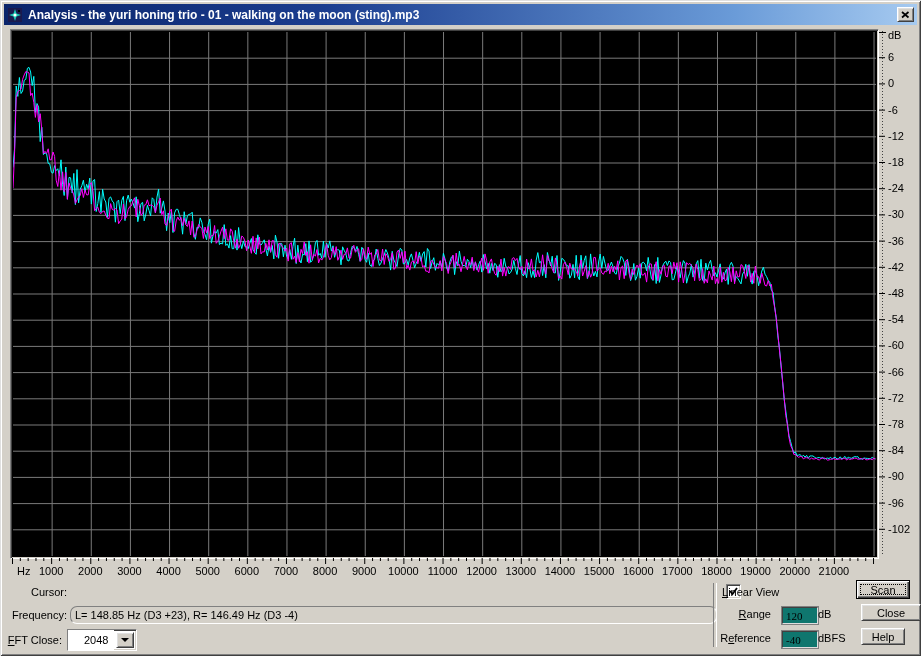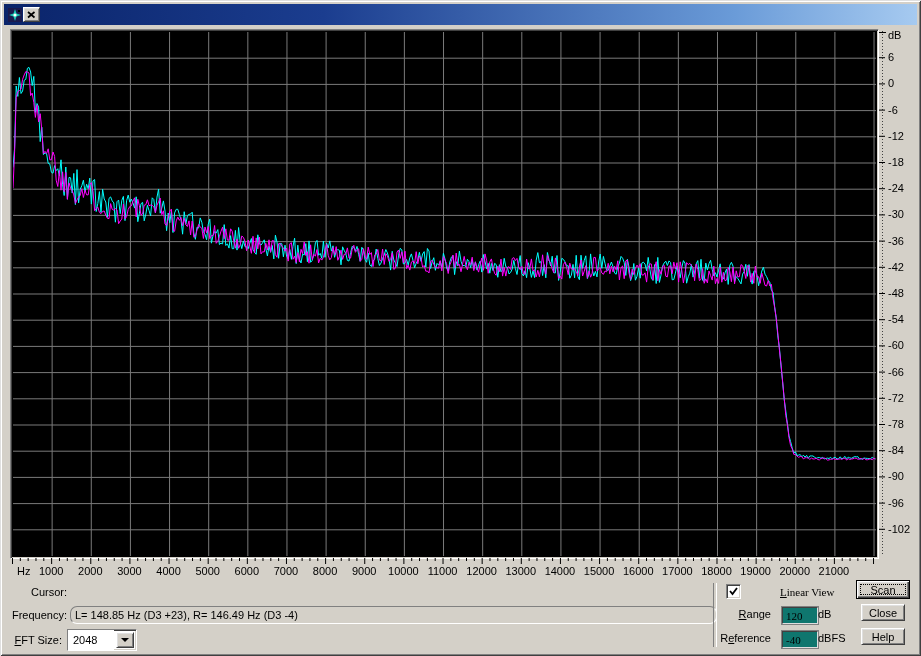--- a/index.html
+++ b/index.html
@@ -24,21 +24,21 @@
   .x-axis{position:absolute;left:12px;top:558px;width:865px;height:20px;}
   .rowlabel{position:absolute;text-align:right;white-space:nowrap;}
   .field{position:absolute;background:#d4d0c8;border:1px solid;border-color:#808080 #fff #fff #808080;
     display:flex;align-items:center;padding-left:4px;white-space:pre;overflow:hidden;}
   .tinput{position:absolute;background:#0f766e;border:1px solid;border-color:#404040 #dfdfdf #dfdfdf #404040;
     box-shadow:0 0 0 1px #808080;font-family:Liberation Serif, serif;font-size:11px;
     padding:0 3px;margin:4px;}
   .combo{position:absolute;height:20px;background:#fff;border:1px solid;
     border-color:#808080 #fff #fff #808080;box-shadow:inset 1px 1px 0 #404040,inset -1px -1px 0 #d4d0c8;
     display:flex;align-items:stretch;}
-  .combo-text{flex:1 1 auto;display:flex;align-items:center;padding-left:5px;background:#fff;}
+  .combo-text{flex:1 1 auto;display:flex;align-items:center;padding-left:16px;background:#fff;}
   .combo-btn{flex:0 0 16px;margin:2px;background:#d4d0c8;border:1px solid;
     border-color:#fff #404040 #404040 #fff;box-shadow:inset 1px 1px 0 #dfdfdf,inset -1px -1px 0 #808080;
     display:flex;align-items:center;justify-content:center;}
   .arr{width:0;height:0;border-left:4px solid transparent;border-right:4px solid transparent;
     border-top:4px solid #000;}
   .btn{position:absolute;background:#d4d0c8;border:1px solid;border-color:#fff #404040 #404040 #fff;
     box-shadow:inset 1px 1px 0 #dfdfdf,inset -1px -1px 0 #808080;
     font-family:"Liberation Sans",sans-serif;font-size:11px;display:flex;align-items:center;
     justify-content:center;padding:0;cursor:default;}
   .btn-default{border:1px solid #000;
@@ -58,20 +58,21 @@
 
   <div class="titlebar">
     <span class="app-icon">
       <svg width="16" height="16" viewBox="0 0 16 16">
         <rect x="1" y="1" width="14" height="14" fill="#1a1a4e"></rect>
         <path d="M8 2 L9.5 6.5 L14 8 L9.5 9.5 L8 14 L6.5 9.5 L2 8 L6.5 6.5 Z" fill="#19c8b4"></path>
         <circle cx="8" cy="8" r="1.6" fill="#ffffff"></circle>
         <rect x="11" y="3" width="2" height="2" fill="#e albeit00"></rect>
       </svg>
     </span>
+    <span class="title">Analysis - the yuri honing trio - 01 - walking on the moon (sting).mp3</span>
     <button class="close-btn">
       <svg width="9" height="8" viewBox="0 0 9 8">
         <path d="M1 1 L7.5 6.5 M7.5 1 L1 6.5" stroke="#000" stroke-width="1.7" fill="none"></path>
       </svg>
     </button>
   </div>
 
   <div class="plot-panel">
     <svg id="plot-svg" width="863" height="524">
         <rect x="0" y="0" width="863" height="524" fill="#000000"></rect>
@@ -305,42 +306,42 @@
       </svg>
   </div>
 
   <div class="rowlabel" style="left:0;top:586px;width:67px;">Cursor:</div>
 
   <div class="rowlabel" style="left:0;top:609px;width:67px;">Frequency:</div>
   <div class="field" style="left:70px;top:606px;width:641px;height:16px;border-radius:7px;">
     <span>L= 148.85 Hz (D3 +23), R= 146.49 Hz (D3 -4)</span>
   </div>
 
-  <div class="rowlabel" style="left:0;top:634px;width:62px;"><span class="u">F</span><span>FT Size:</span></div>
+  <div class="rowlabel" style="left:0;top:634px;width:62px;"><span class="u">F</span><span>FT Close:</span></div>
   <div class="combo" style="left:67px;top:629px;width:68px;">
     <span class="combo-text">2048</span>
     <span class="combo-btn">
         <i class="arr"></i>
       </span>
   </div>
 
   <div class="sep" style="left:713px;top:583px;height:64px;"></div>
 
   <div class="checkbox" style="left:726px;top:584px;">
     <svg width="9" height="9" viewBox="0 0 9 9">
       <path d="M1 4 L3.5 7 L8 1" stroke="#000" stroke-width="1.8" fill="none"></path>
     </svg>
   </div>
-  <div class="lbl" style="left:780px;top:586px;font-family:Liberation Serif, serif;"><span class="u">L</span><span>inear View</span></div>
+  <div class="lbl" style="left:722px;top:586px;"><span class="u">L</span><span>inear View</span></div>
 
   <div class="rowlabel" style="left:660px;top:608px;width:111px;"><span class="u">R</span><span>ange</span></div>
   <input class="tinput" style="left: 778px; top: 603px; width: 28px; height: 15px;" value="120">
   <div class="lbl" style="left:818px;top:608px;">dB</div>
 
   <div class="rowlabel" style="left:660px;top:632px;width:111px;"><span>R</span><span class="u">e</span><span>ference</span></div>
   <input class="tinput" style="left: 778px; top: 627px; width: 28px; height: 15px;" value="-40">
   <div class="lbl" style="left:818px;top:632px;text-align:right;">dBFS</div>
 
   <button class="btn btn-default" style="left:856px;top:580px;width:54px;height:19px;">Scan</button>
-  <button class="btn" style="left:861px;top:604px;width:44px;height:17px;">Close</button>
+  <button class="btn" style="left:861px;top:604px;width:60px;height:17px;">Close</button>
   <button class="btn" style="left:861px;top:628px;width:44px;height:17px;">Help</button>
 
 </div>
 
 </body></html>

